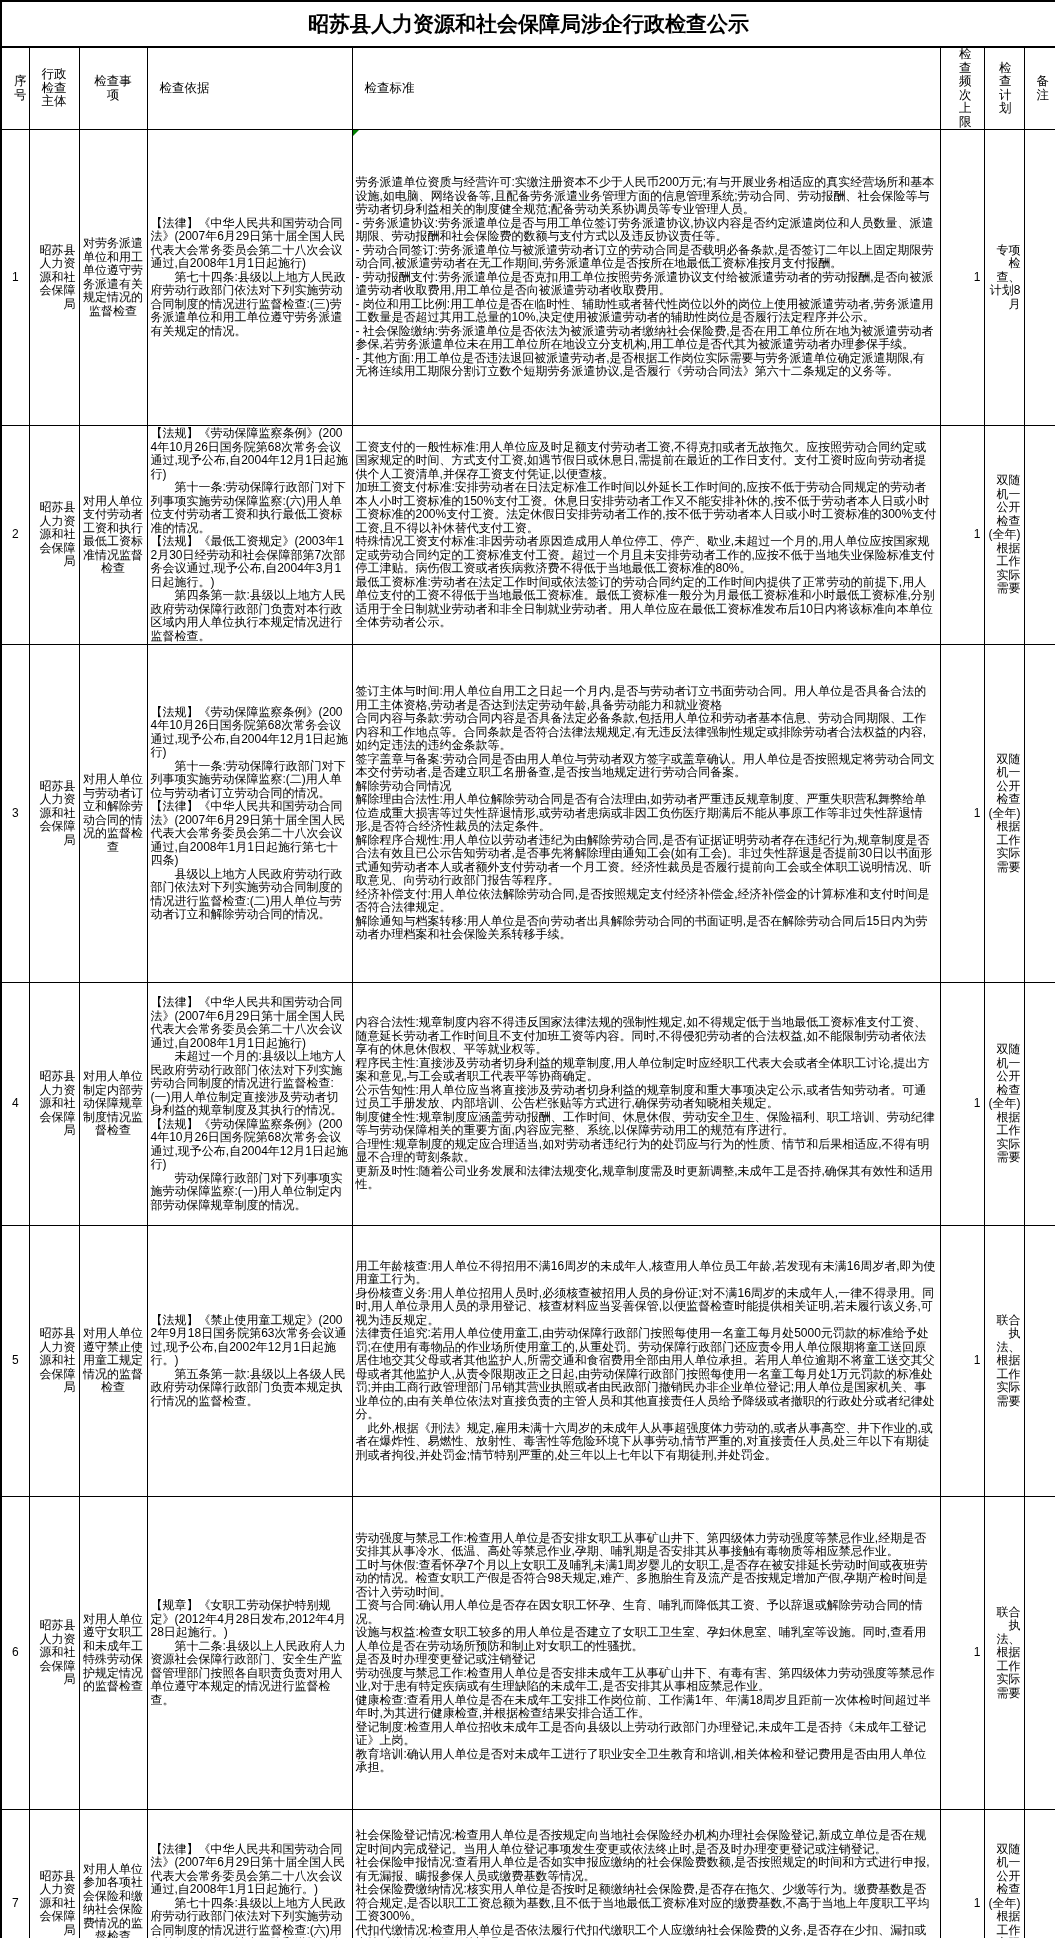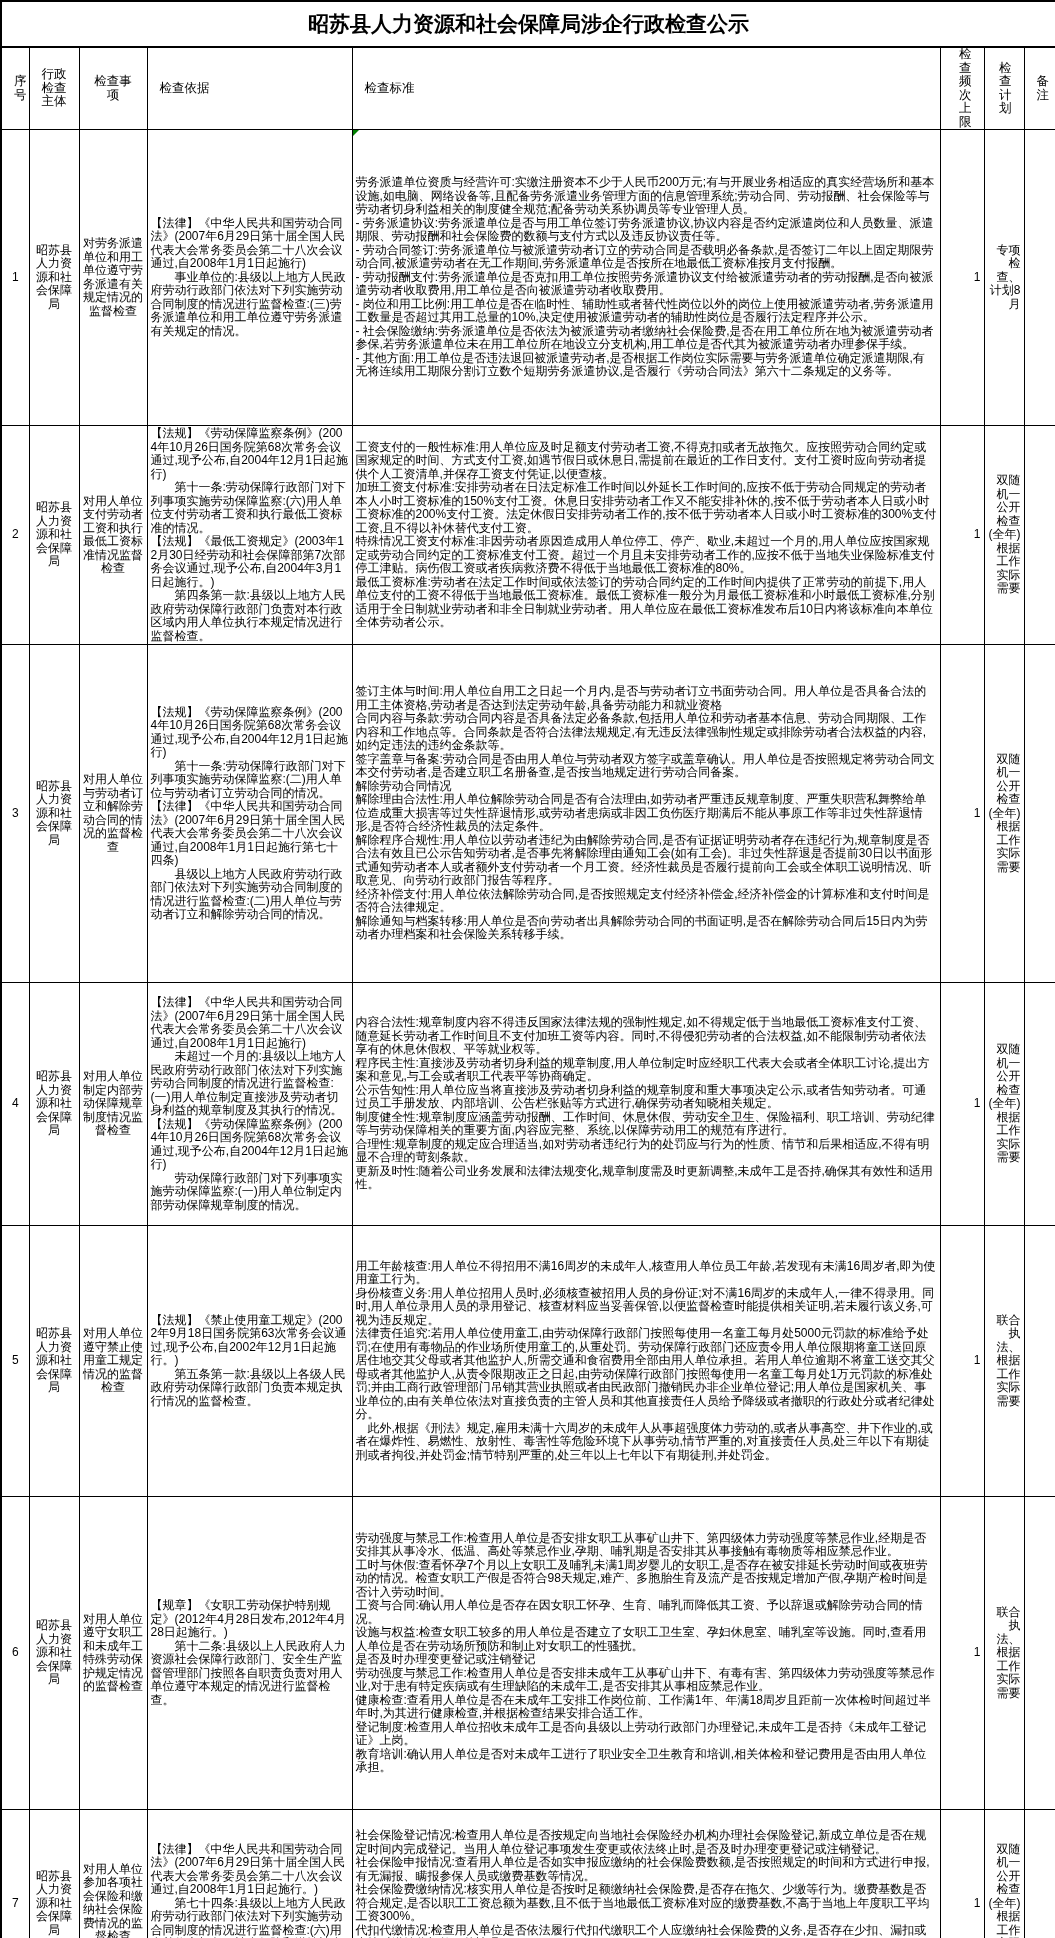--- a/index.html
+++ b/index.html
@@ -5,21 +5,21 @@
   html,body{margin:0;padding:0;background:#fff;}
   body{font-family:"Liberation Sans","DejaVu Sans",sans-serif;color:#000;}
   .sheet{width:1055px;}
   table{border-collapse:collapse;table-layout:fixed;width:1055px;border:2px solid #000;}
   td,th{border:1px solid #000;vertical-align:middle;padding:1px 3px;overflow:hidden;
         font-size:12px;line-height:13.5px;word-break:break-all;}
   .title-cell{height:28px;font-size:21px;font-weight:bold;text-align:center;
               border-bottom:2px solid #000;padding:8px;line-height:28px;}
   thead th{font-weight:normal;text-align:center;height:40px;font-size:12.5px;padding:0 12px;}
   .c-no{width:24px;text-align:center;}
-  .c-subject{width:46px;text-align:center;margin-top:44px;}
+  .c-subject{width:46px;text-align:right;margin-top:44px;}
   .c-item{width:64px;text-align:center;}
   .c-basis{width:201px;text-align:left;margin-top:41px;}
   .c-standard{width:584px;text-align:left;position:relative;margin-top:27px;}
   .c-freq{width:40px;text-align:right;}
   .c-plan{width:36px;text-align:right;}
   .c-remark{width:28px;text-align:center;}
   .para{margin:0;}
   .para.ind{text-indent:2em;}
   tbody tr:nth-child(1){height:296px;}
   tbody tr:nth-child(2){height:219px;}
@@ -63,21 +63,21 @@
         <th class="c-remark">备注</th>
       </tr>
     </thead>
     <tbody id="rows">
         <tr>
           <td class="c-no">1</td>
           <td class="c-subject">昭苏县人力资源和社会保障局</td>
           <td class="c-item">对劳务派遣单位和用工单位遵守劳务派遣有关规定情况的监督检查</td>
           <td class="c-basis">
             <div class="para">【法律】《中华人民共和国劳动合同法》(2007年6月29日第十届全国人民代表大会常务委员会第二十八次会议通过,自2008年1月1日起施行)</div>
-            <div class="para ind">事业单位的:县级以上地方人民政府劳动行政部门依法对下列实施劳动合同制度的情况进行监督检查:(三)劳务派遣单位和用工单位遵守劳务派遣有关规定的情况。</div>
+            <div class="para ind">第七十四条:县级以上地方人民政府劳动行政部门依法对下列实施劳动合同制度的情况进行监督检查:(三)劳务派遣单位和用工单位遵守劳务派遣有关规定的情况。</div>
           </td>
           <td class="c-standard">
             <div class="para">劳务派遣单位资质与经营许可:实缴注册资本不少于人民币200万元;有与开展业务相适应的真实经营场所和基本设施,如电脑、网络设备等,且配备劳务派遣业务管理方面的信息管理系统;劳动合同、劳动报酬、社会保险等与劳动者切身利益相关的制度健全规范;配备劳动关系协调员等专业管理人员。</div>
             <div class="para">- 劳务派遣协议:劳务派遣单位是否与用工单位签订劳务派遣协议,协议内容是否约定派遣岗位和人员数量、派遣期限、劳动报酬和社会保险费的数额与支付方式以及违反协议责任等。</div>
             <div class="para">- 劳动合同签订:劳务派遣单位与被派遣劳动者订立的劳动合同是否载明必备条款,是否签订二年以上固定期限劳动合同,被派遣劳动者在无工作期间,劳务派遣单位是否按所在地最低工资标准按月支付报酬。</div>
             <div class="para">- 劳动报酬支付:劳务派遣单位是否克扣用工单位按照劳务派遣协议支付给被派遣劳动者的劳动报酬,是否向被派遣劳动者收取费用,用工单位是否向被派遣劳动者收取费用。</div>
             <div class="para">- 岗位和用工比例:用工单位是否在临时性、辅助性或者替代性岗位以外的岗位上使用被派遣劳动者,劳务派遣用工数量是否超过其用工总量的10%,决定使用被派遣劳动者的辅助性岗位是否履行法定程序并公示。</div>
             <div class="para">- 社会保险缴纳:劳务派遣单位是否依法为被派遣劳动者缴纳社会保险费,是否在用工单位所在地为被派遣劳动者参保,若劳务派遣单位未在用工单位所在地设立分支机构,用工单位是否代其为被派遣劳动者办理参保手续。</div>
             <div class="para">- 其他方面:用工单位是否违法退回被派遣劳动者,是否根据工作岗位实际需要与劳务派遣单位确定派遣期限,有无将连续用工期限分割订立数个短期劳务派遣协议,是否履行《劳动合同法》第六十二条规定的义务等。</div>
           </td>

